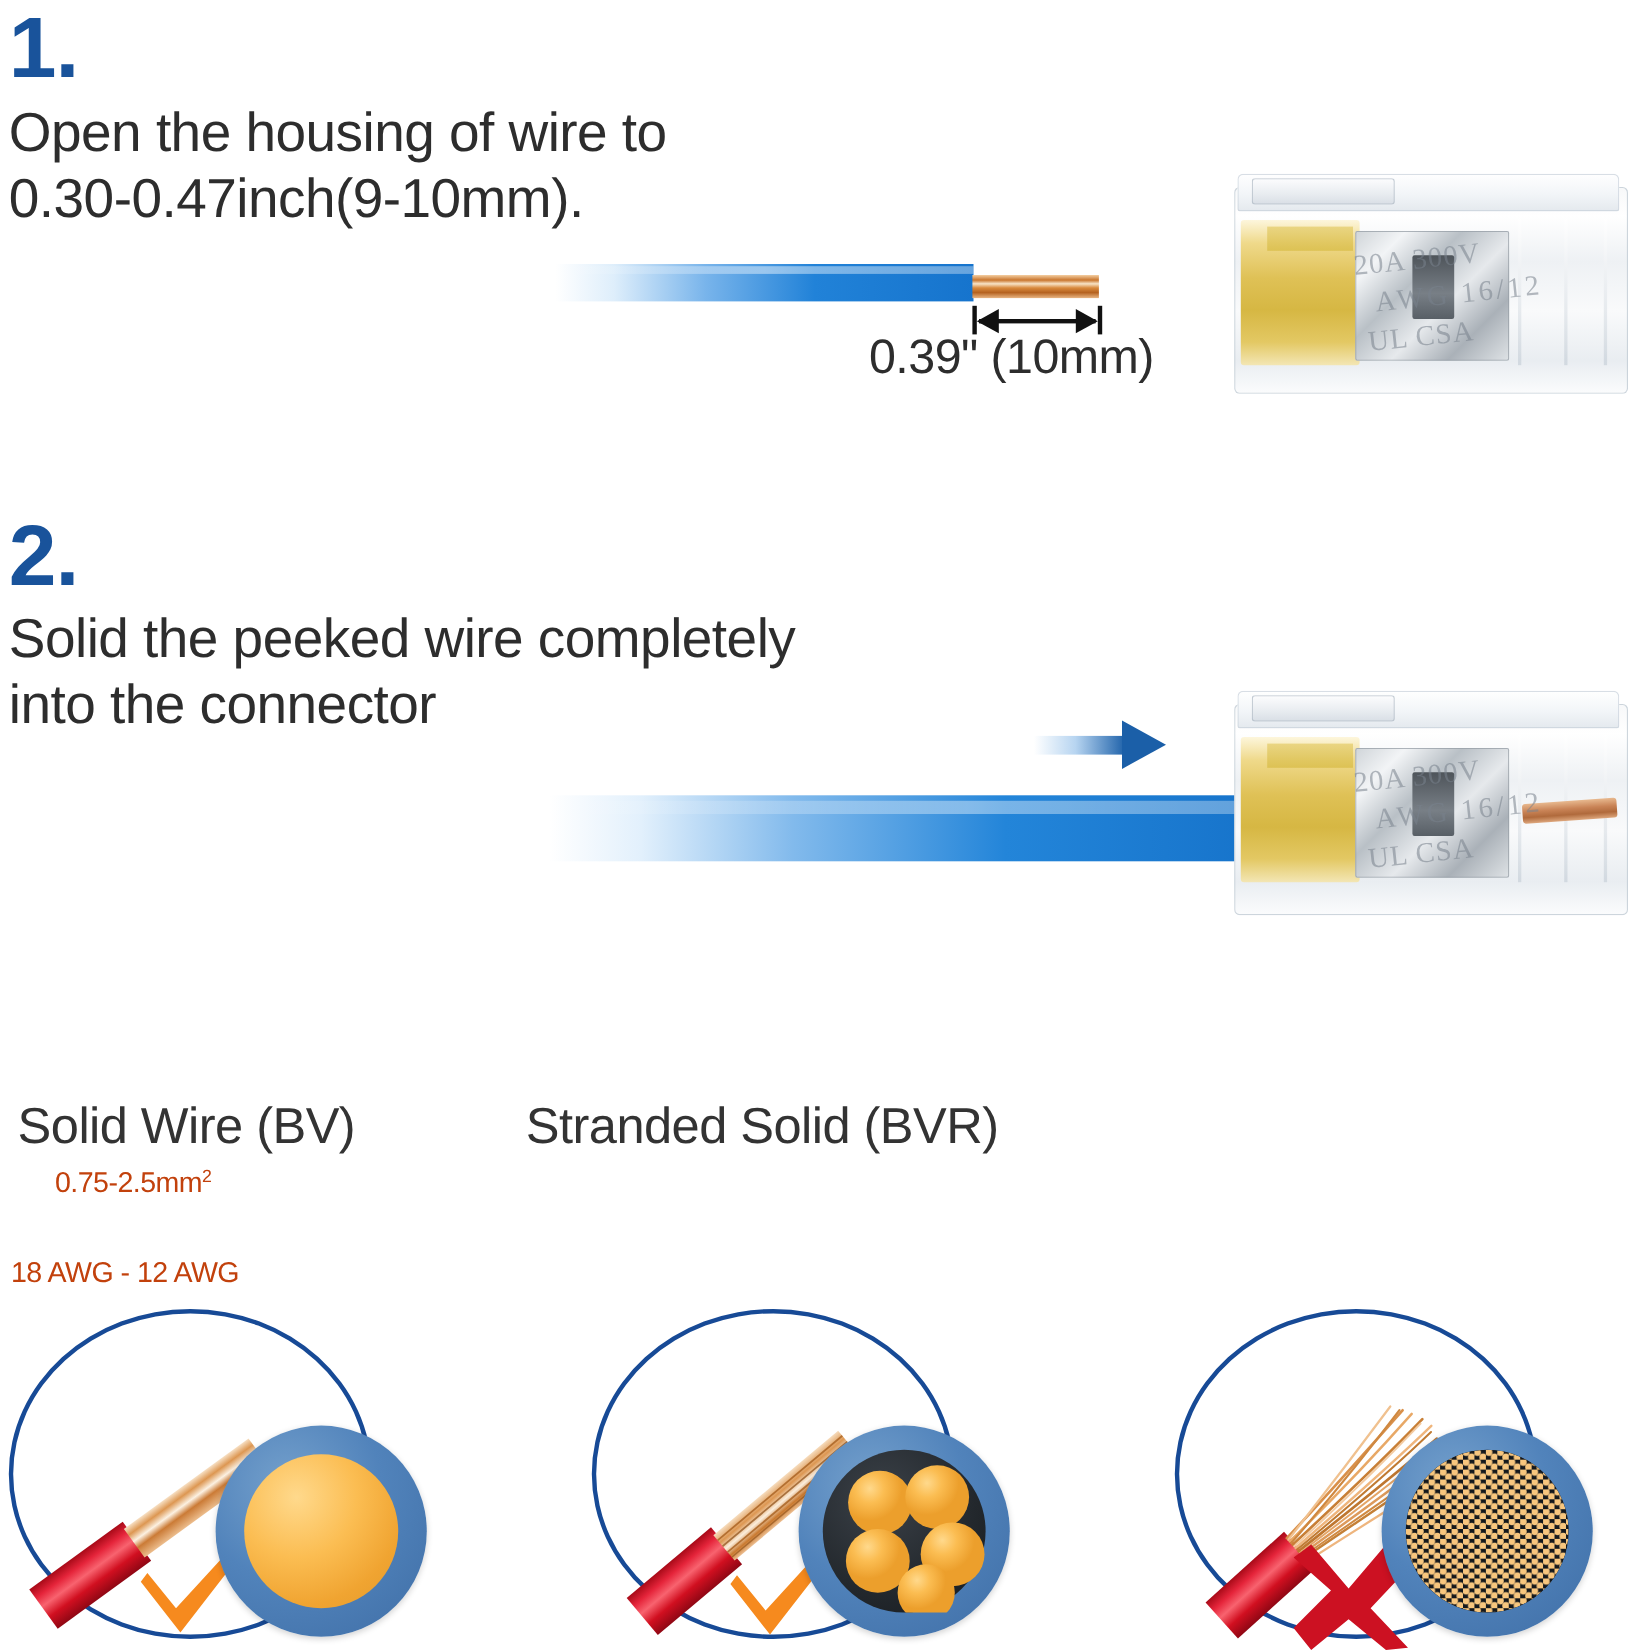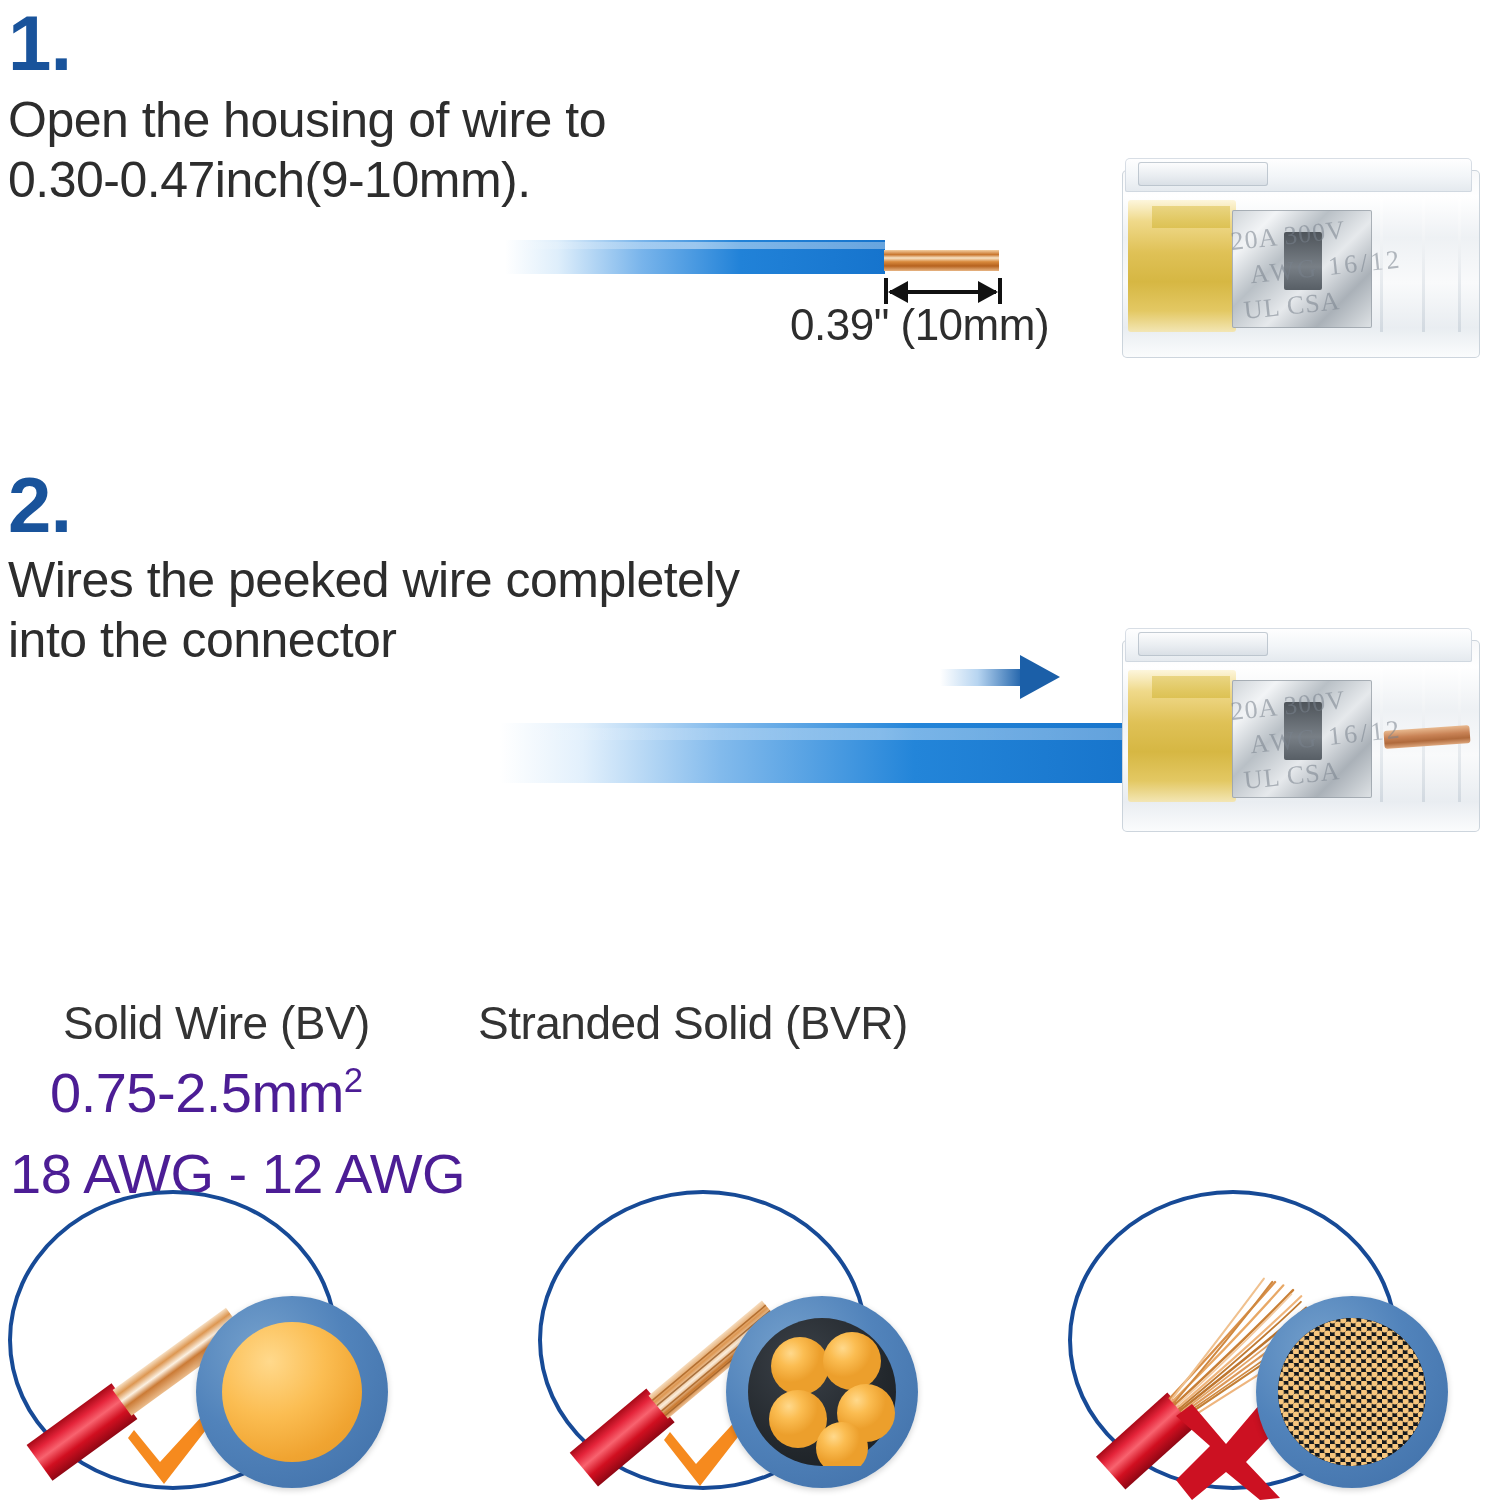--- a/index.html
+++ b/index.html
@@ -164,25 +164,25 @@
     background:linear-gradient(to bottom,#e8b98f 0%,#c98356 40%,#b06a3c 70%,#dda67c 100%);
     border-radius:3px;
     transform:rotate(-4deg);
   }
 
   
   .col-title{
     position:absolute;font-size:46px;color:#333333;letter-spacing:-0.5px;white-space:nowrap;
   }
   .col-spec{
-    position:absolute;font-size:56px;color:#4c1d95;text-align:left;white-space:nowrap;letter-spacing:-0.5px;
+    position:absolute;font-size:26px;color:#c2410c;text-align:left;white-space:nowrap;letter-spacing:-0.5px;
   }
   sup{font-size:.62em;vertical-align:super;}
 
-  #t1{left:16px;top:996px;margin-left:47px;}
+  #t1{left:16px;top:996px;}
   #s1a{left:50px;top:1060px;}
   #s1b{left:10px;top:1112px;margin-top:29px;}
   #t2{left:478px;top:996px;}
   #s2a{left:600px;top:1060px;}
   #s2b{left:540px;top:1112px;}
   #t3{left:1042px;top:996px;}
 
   .illus{position:absolute;width:470px;height:300px;}
   #illus1{left:0px;top:1190px;}
   #illus2{left:530px;top:1190px;}
@@ -235,21 +235,21 @@
     <div class="c-rib" style="left:300px;"></div>
     <div class="c-rib" style="left:336px;"></div>
     <div class="c-emboss">
       <div>20A 300V</div>
       <div class="l2">AWG 16/12</div>
       <div class="l3">UL CSA</div>
     </div>
   </div>
 
   <div class="step-num" id="step2-num">2.</div>
-  <div class="step-text" id="step2-text">Wires the peeked wire completely
+  <div class="step-text" id="step2-text">Solid the peeked wire completely
 into the connector</div>
 
   <div class="wire2"></div>
 
   <div class="ins-arrow">
     <div class="ins-shaft"></div>
     <div class="ins-head"></div>
   </div>
 
   <div class="connector" id="connector2">

